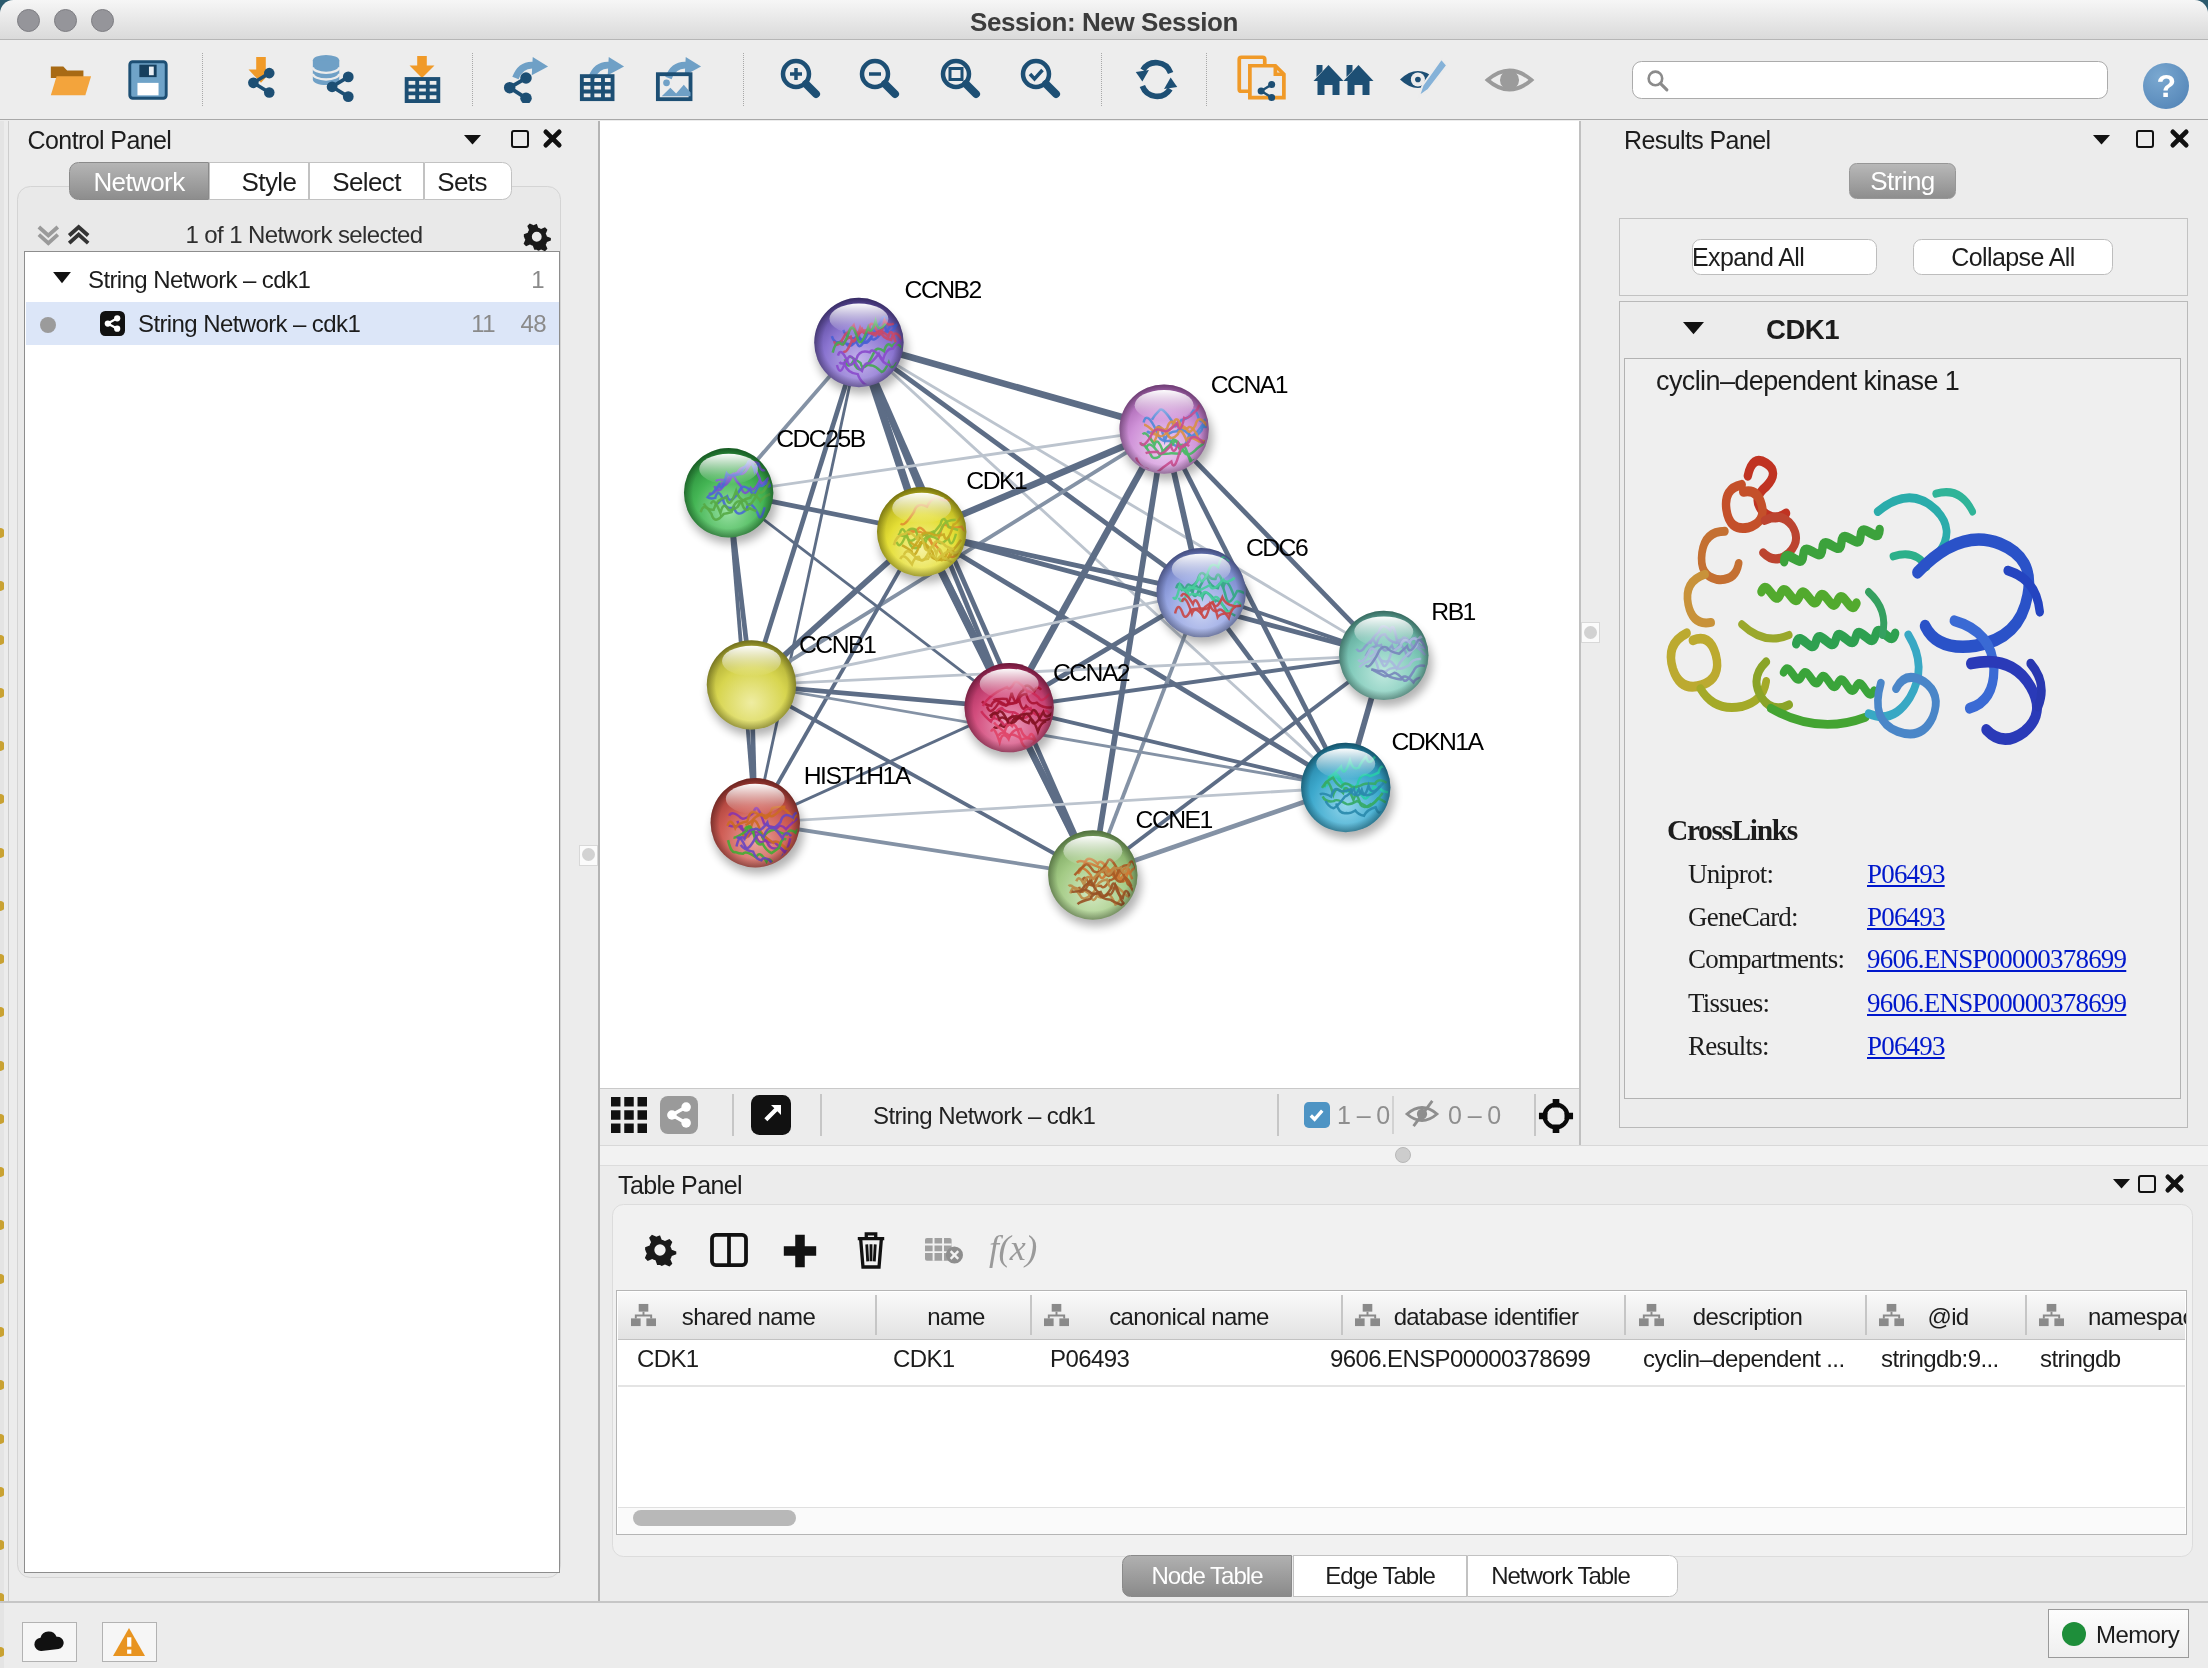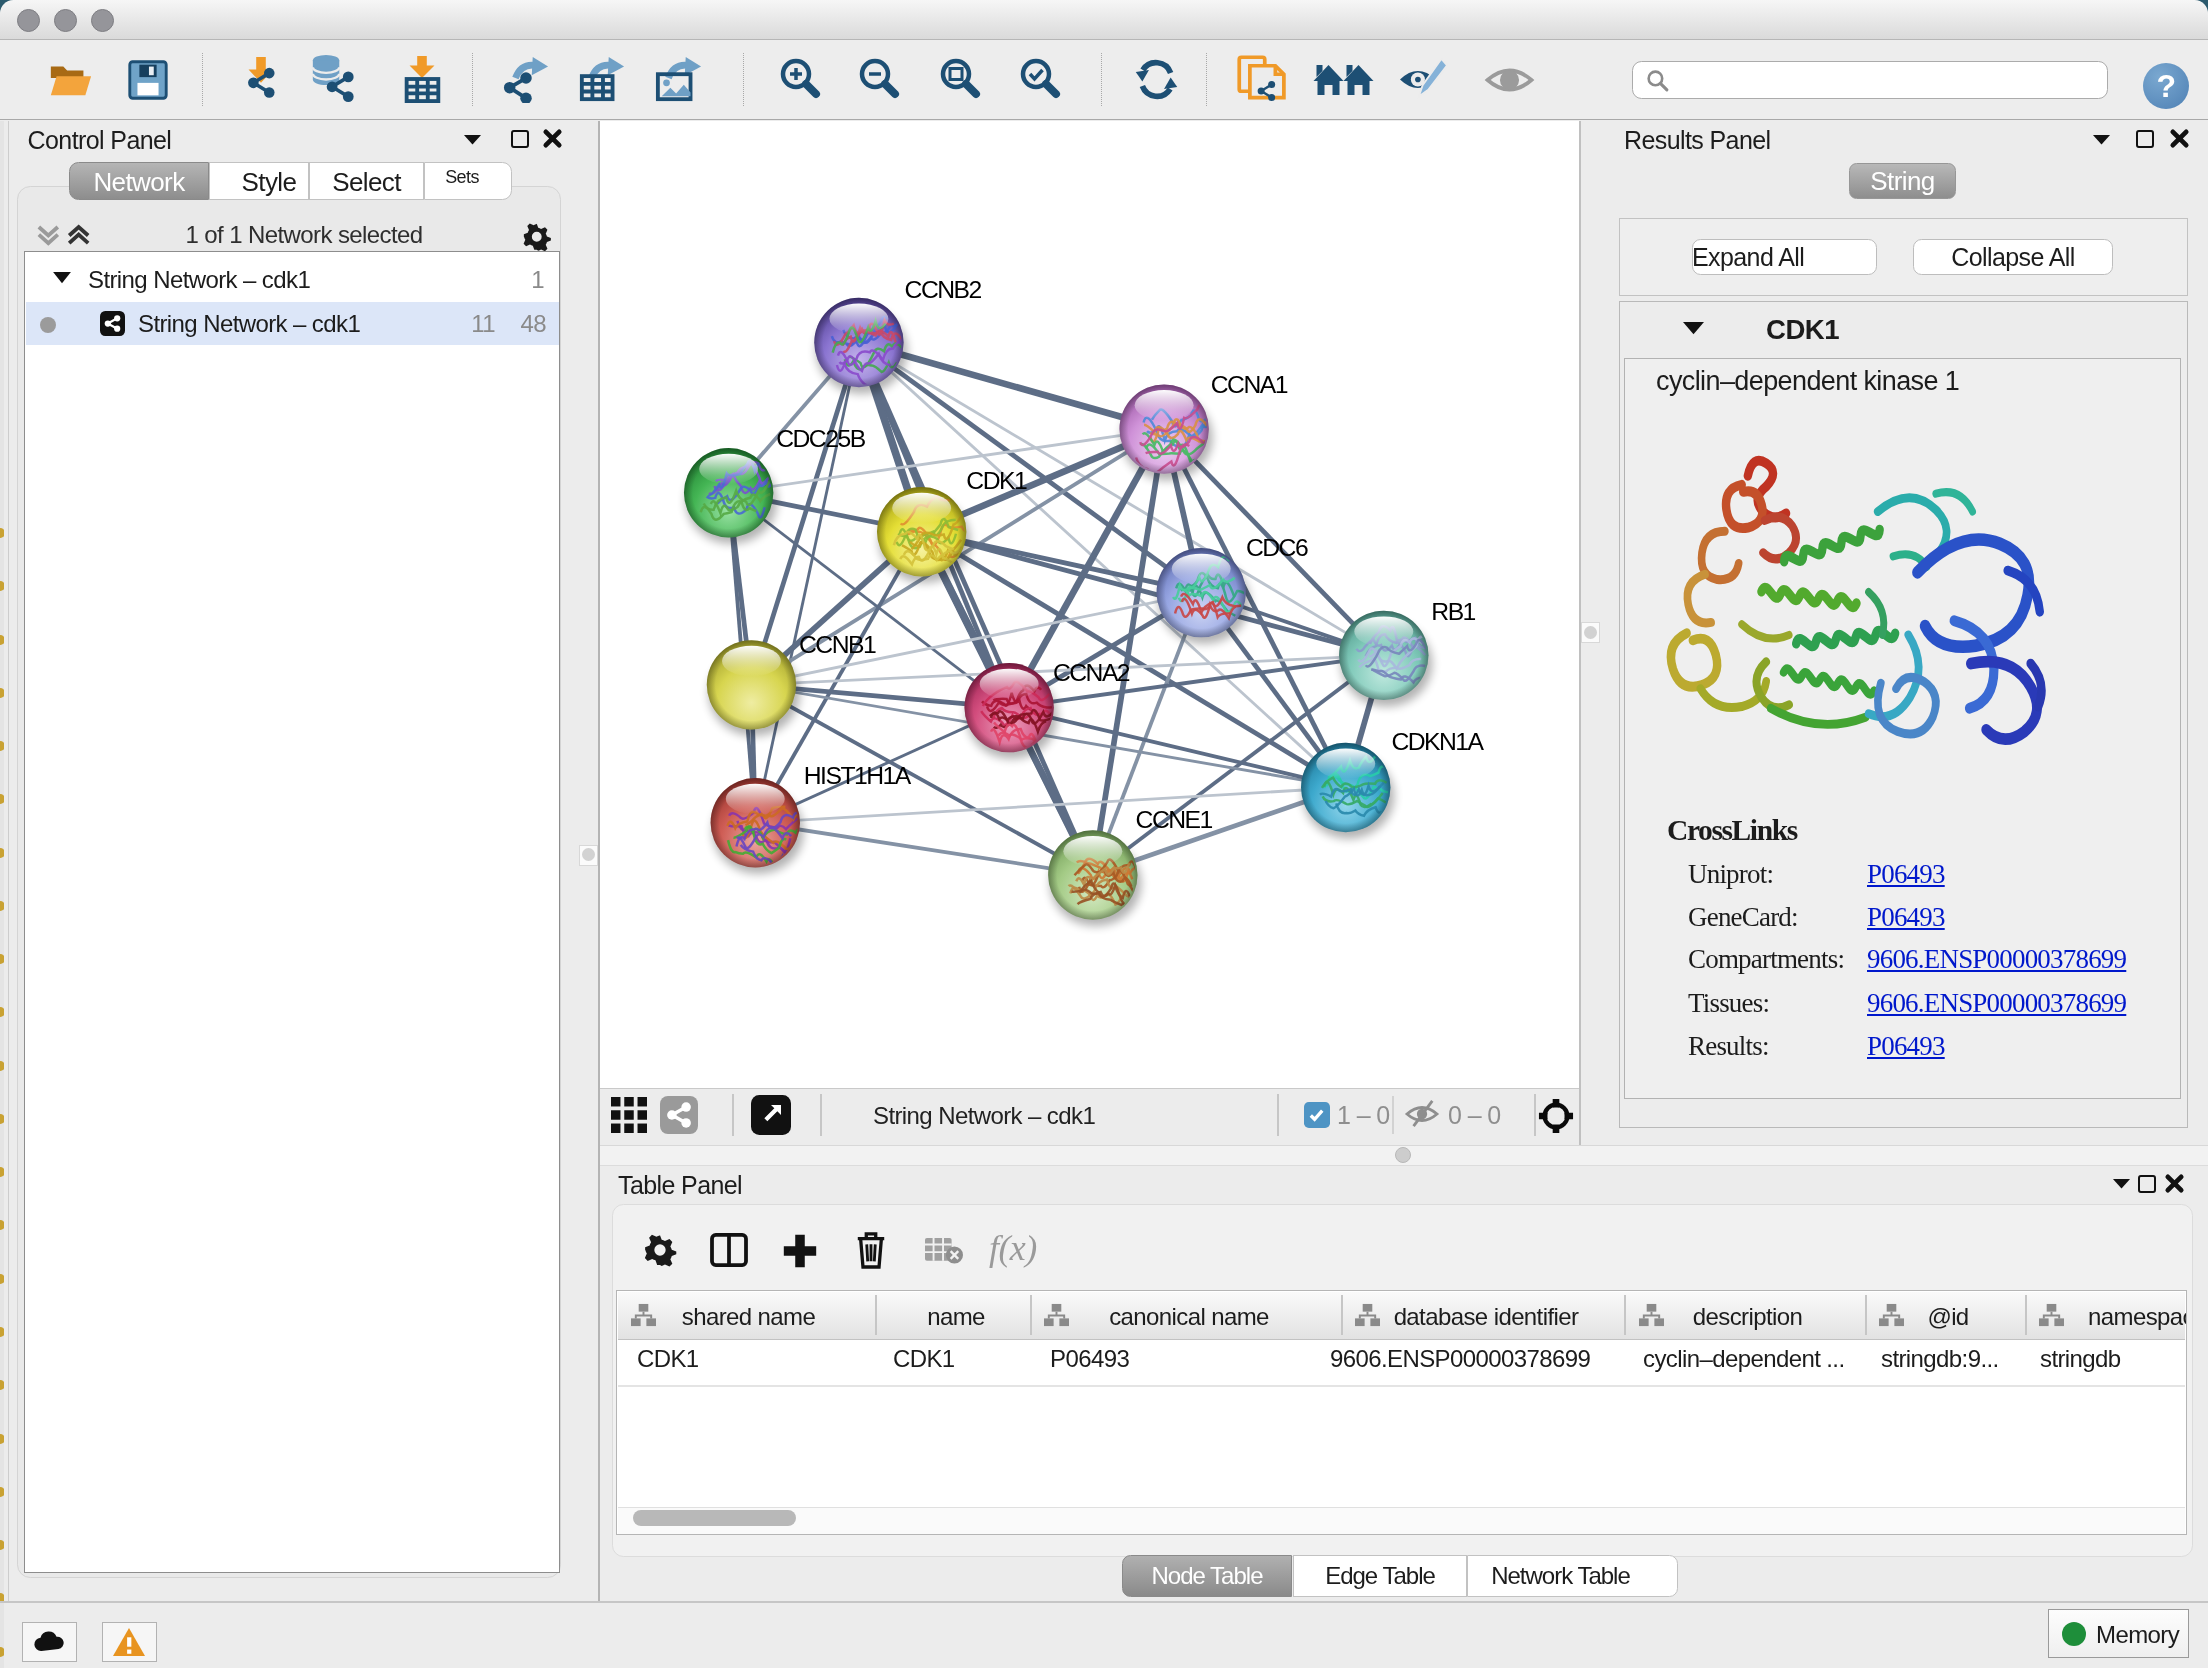--- a/index.html
+++ b/index.html
@@ -7,20 +7,21 @@
 .t{position:absolute;white-space:nowrap;color:#1c1c1c;font-size:24px;letter-spacing:-0.6px;}
 .vsep{position:absolute;width:0;border-left:1.9px dotted #a8a8a8;}
 </style></head><body>
 <div class="abs" style="left:0;top:0;width:25px;height:25px;background:#2b5a6d;"></div>
 <div class="abs" style="left:2184px;top:0;width:25px;height:25px;background:#2b5a6d;"></div>
 <div class="abs" style="left:0;top:0;width:2208px;height:40px;border-radius:13.3px 13.3px 0 0;
  background:linear-gradient(#f6f6f6,#dadada);border-bottom:1.9px solid #b6b6b6;">
  <div class="abs" style="left:17px;top:8.6px;width:23px;height:23px;border-radius:50%;background:#95959a;border:1px solid #7e7e83;"></div>
  <div class="abs" style="left:54px;top:8.6px;width:23px;height:23px;border-radius:50%;background:#95959a;border:1px solid #7e7e83;"></div>
  <div class="abs" style="left:91px;top:8.6px;width:23px;height:23px;border-radius:50%;background:#95959a;border:1px solid #7e7e83;"></div>
+ <div class="t" style="left:0;right:0;top:6.7px;text-align:center;font-size:26px;font-weight:bold;color:#3c3c3c;letter-spacing:-0.4px;">Session: New Session</div>
 </div>
 <div class="abs" style="left:0;top:121px;width:3.8px;height:1547px;background:#e4e4e4;overflow:hidden;">
     <div class="abs" style="left:-4.8px;top:407px;width:9.5px;height:9.5px;border-radius:50%;background:#c9a233;"></div>
     <div class="abs" style="left:-4.8px;top:460px;width:9.5px;height:9.5px;border-radius:50%;background:#c9a233;"></div>
     <div class="abs" style="left:-4.8px;top:514px;width:9.5px;height:9.5px;border-radius:50%;background:#c9a233;"></div>
     <div class="abs" style="left:-4.8px;top:567px;width:9.5px;height:9.5px;border-radius:50%;background:#c9a233;"></div>
     <div class="abs" style="left:-4.8px;top:620px;width:9.5px;height:9.5px;border-radius:50%;background:#c9a233;"></div>
     <div class="abs" style="left:-4.8px;top:673px;width:9.5px;height:9.5px;border-radius:50%;background:#c9a233;"></div>
     <div class="abs" style="left:-4.8px;top:727px;width:9.5px;height:9.5px;border-radius:50%;background:#c9a233;"></div>
     <div class="abs" style="left:-4.8px;top:780px;width:9.5px;height:9.5px;border-radius:50%;background:#c9a233;"></div>
@@ -190,21 +191,21 @@
   </svg>
 <div class="abs" style="left:17px;top:186px;width:544px;height:1392px;background:#e9e9e9;border:1.9px solid #d4d4d4;border-radius:13.3px;"></div>
 <div class="abs" style="left:69px;top:162px;width:442px;height:38px;">
     <div class="abs" style="left:0;top:0;width:140px;height:38px;background:linear-gradient(#b5b5b5,#8d8d8d);border:1px solid #8a8a8a;border-radius:9.5px 0 0 9.5px;"></div>
     <div class="abs" style="left:140px;top:0;width:100px;height:38px;background:#fff;border:1px solid #c2c2c2;"></div>
     <div class="abs" style="left:240px;top:0;width:115px;height:38px;background:#fff;border:1px solid #c2c2c2;"></div>
     <div class="abs" style="left:355px;top:0;width:88px;height:38px;background:#fff;border:1px solid #c2c2c2;border-radius:0 9.5px 9.5px 0;"></div>
     <div class="t" style="left:0;top:4.8px;width:140px;text-align:center;font-size:26px;color:#fff;">Network</div>
     <div class="t" style="left:140px;top:4.8px;width:120px;text-align:center;font-size:26px;">Style</div>
     <div class="t" style="left:240px;top:4.8px;width:115px;text-align:center;font-size:26px;">Select</div>
-    <div class="t" style="left:355px;top:4.8px;width:76px;text-align:center;font-size:18px;">Sets</div>
+    <div class="t" style="left:355px;top:4.8px;width:76px;text-align:center;font-size:26px;">Sets</div>
   </div>
 <svg class="abs" style="left:36px;top:223px;" width="55" height="25" viewBox="0 0 58 26">
     <g fill="none" stroke="#9a9a9a" stroke-width="4">
       <path d="M3 4 l10 9 10 -9 M3 12 l10 9 10 -9"></path>
     </g>
     <g fill="none" stroke="#333" stroke-width="4">
       <path d="M35 13 l10 -9 10 9 M35 21 l10 -9 10 9"></path>
     </g>
   </svg>
 <div class="t" style="left:114px;top:221px;width:380px;text-align:center;font-size:24px;color:#2e2e2e;">1 of 1 Network selected</div>

